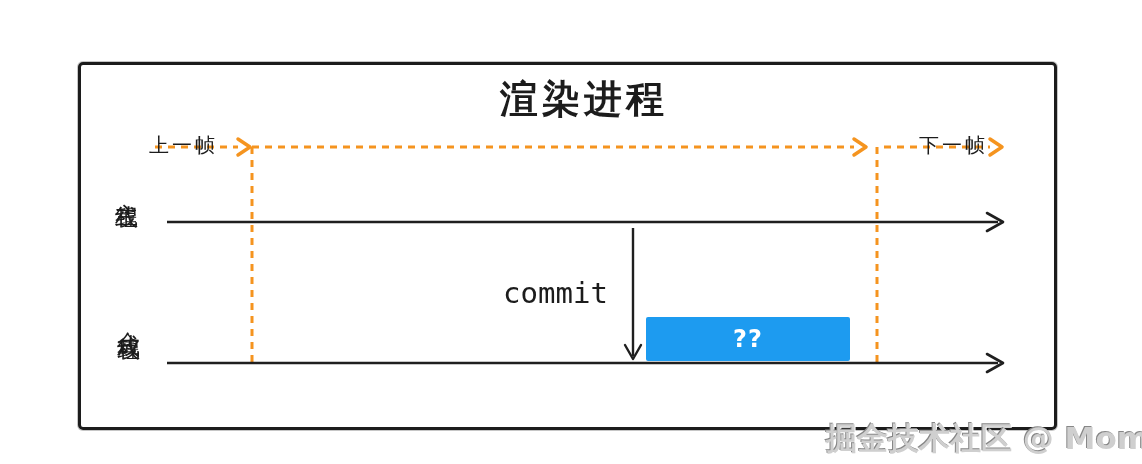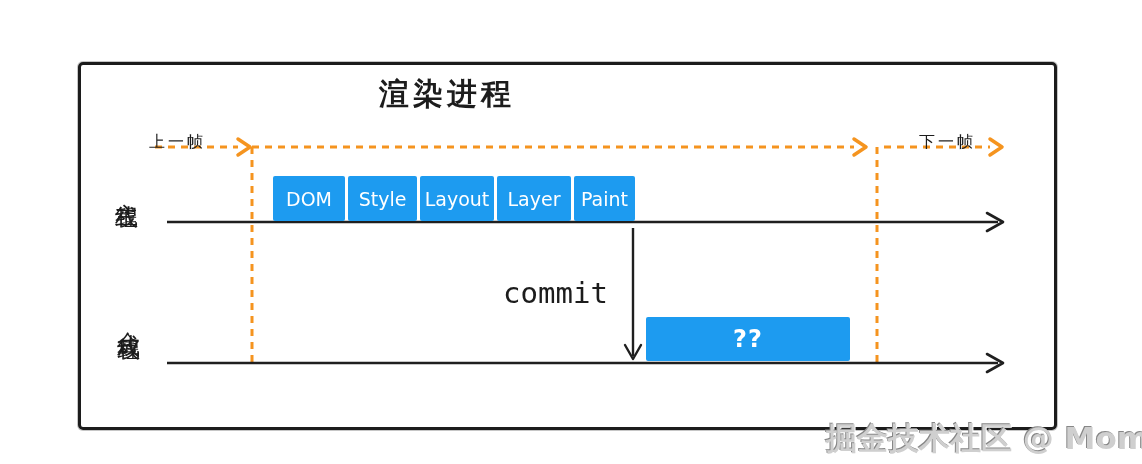--- a/index.html
+++ b/index.html
@@ -16,25 +16,25 @@
     font-family:"DejaVu Sans","Liberation Sans",sans-serif;
     color:#1c1c1c;
   }
   .outer-border{
     position:absolute;left:78px;top:62px;width:979px;height:368px;
     border:3px solid #1c1c1c;border-radius:5px;box-sizing:border-box;
     box-shadow:0 0 0 1px rgba(28,28,28,.25);
   }
   .lines-svg{position:absolute;left:0;top:0;width:1142px;height:464px;}
   .diagram-title{
-    position:absolute;left:379px;top:74px;width:360px;
-    text-align:left;font-size:30px;font-weight:600;letter-spacing:4px;
+    position:absolute;left:404px;top:74px;width:360px;
+    text-align:center;font-size:38px;font-weight:600;letter-spacing:4px;
   }
   .frame-label{
-    position:absolute;top:132px;font-size:16px;font-weight:500;
+    position:absolute;top:132px;font-size:20px;font-weight:500;
     letter-spacing:3px;white-space:nowrap;color:#1c1c1c;
   }
   .frame-label.prev{left:149px;}
   .frame-label.current{left:490px;width:160px;text-align:center;}
   .frame-label.next{left:919px;}
   .thread-label{
     position:absolute;writing-mode:vertical-rl;text-orientation:upright;
     font-size:23px;font-weight:500;letter-spacing:3px;line-height:27px;
   }
   .thread-label.main{left:113px;top:184px;}
@@ -104,27 +104,20 @@
   </svg>
 
   <div class="diagram-title">渲染进程</div>
 
   <div class="frame-label prev">上一帧</div>
   <div class="frame-label next">下一帧</div>
 
   <div class="thread-label main">主线程</div>
   <div class="thread-label compositor">合成线程</div>
 
-  <div class="stages-row">
-    <div class="stage-box w0">DOM</div>
-    <div class="stage-box w1">Style</div>
-    <div class="stage-box w2">Layout</div>
-    <div class="stage-box w3">Layer</div>
-    <div class="stage-box w4">Paint</div>
-  </div>
 
   <div class="commit-label">commit</div>
 
   <div class="compositor-task">??</div>
 
   <div class="watermark">掘金技术社区 @ Moment</div>
 
 </div>
 
 </body></html>

